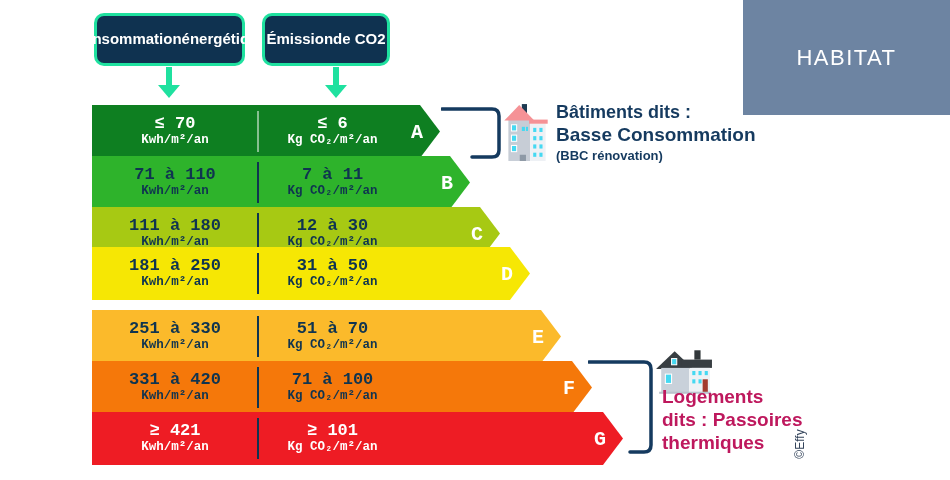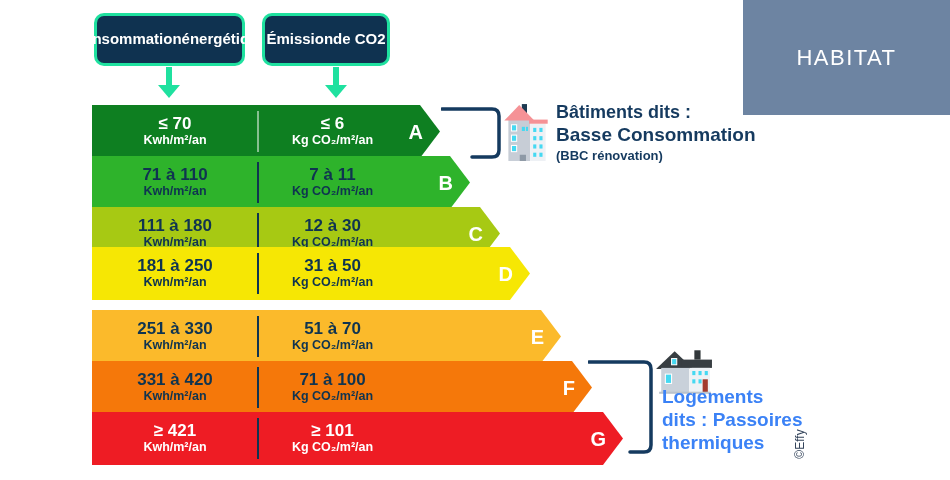--- a/index.html
+++ b/index.html
@@ -20,38 +20,39 @@
   .arrow-stem{position:absolute;top:67px;width:6px;height:19px;background:#1FE19F;}
   .arrow-head{
     position:absolute;top:85px;width:0;height:0;
     border-left:11px solid transparent;border-right:11px solid transparent;
     border-top:13px solid #1FE19F;
   }
   
   .bar{
     position:absolute;left:92px;height:53px;
     clip-path:polygon(0 0, calc(100% - 20px) 0, 100% 50%, calc(100% - 20px) 100%, 0 100%);
+    font-family:Liberation Mono, monospace;
   }
   .bar .col{position:absolute;top:50%;transform:translateY(-50%);text-align:center;}
   .bar .col.energy{left:0;width:166px;}
   .bar .col.co2{left:168px;width:145px;}
   .bar .val{font-size:17px;font-weight:bold;line-height:1.1;}
   .bar .unit{font-size:12.5px;font-weight:bold;line-height:1.25;}
   .bar .divider{position:absolute;left:165px;top:6px;bottom:6px;width:2px;}
   .bar .letter{
     position:absolute;right:17px;top:50%;transform:translateY(-50%);
     color:#ffffff;font-weight:bold;font-size:20px;
   }
   
   .bracket{position:absolute;}
   .bbc-text{position:absolute;left:556px;top:101px;color:#153A5F;}
   .bbc-text .l1{font-size:18px;font-weight:bold;line-height:22px;}
   .bbc-text .l2{font-size:19px;font-weight:bold;line-height:23px;}
   .bbc-text .l3{font-size:13px;font-weight:bold;line-height:18px;margin-top:1px;}
-  .passoires-text{position:absolute;left:662px;top:385px;color:#3b82f6;}
+  .passoires-text{position:absolute;left:662px;top:385px;color:#be185d;}
   .passoires-text div{font-size:19px;font-weight:bold;line-height:23px;}
   
   #habitat-tag{
     position:absolute;left:743px;top:0;width:207px;height:115px;
     display:flex;align-items:center;justify-content:center;
     color:#ffffff;font-size:22px;letter-spacing:1.5px;font-weight:400;
   }
   
   .credit{
     position:absolute;left:778px;top:437px;width:44px;text-align:center;

